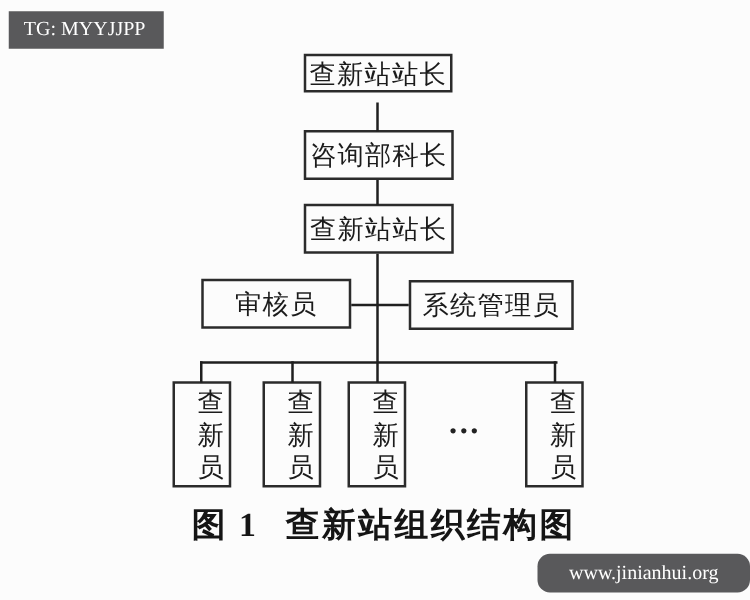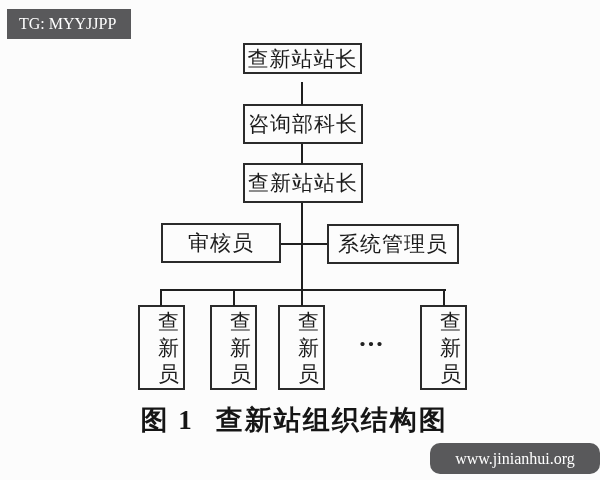--- a/index.html
+++ b/index.html
@@ -53,21 +53,21 @@
   
   .dots {
     position: absolute; left: 350px; top: 325px; width: 44px;
     text-align: center; font-size: 26px; font-weight: bold;
     color: #222; letter-spacing: 2px; line-height: 26px;
   }
   
   .caption {
     position: absolute; left: 0; top: 402px; width: 588px;
     text-align: center; font-size: 27px; font-weight: bold;
-    color: #151515; letter-spacing: 2px;
+    color: #151515; letter-spacing: 2px; padding-left: 13px;
   }
   .caption .cap-label { margin-right: 22px; }
 </style>
 </head>
 <body>
 
 <div class="canvas">
 
   <div class="badge tg">TG: MYYJJPP</div>
 

